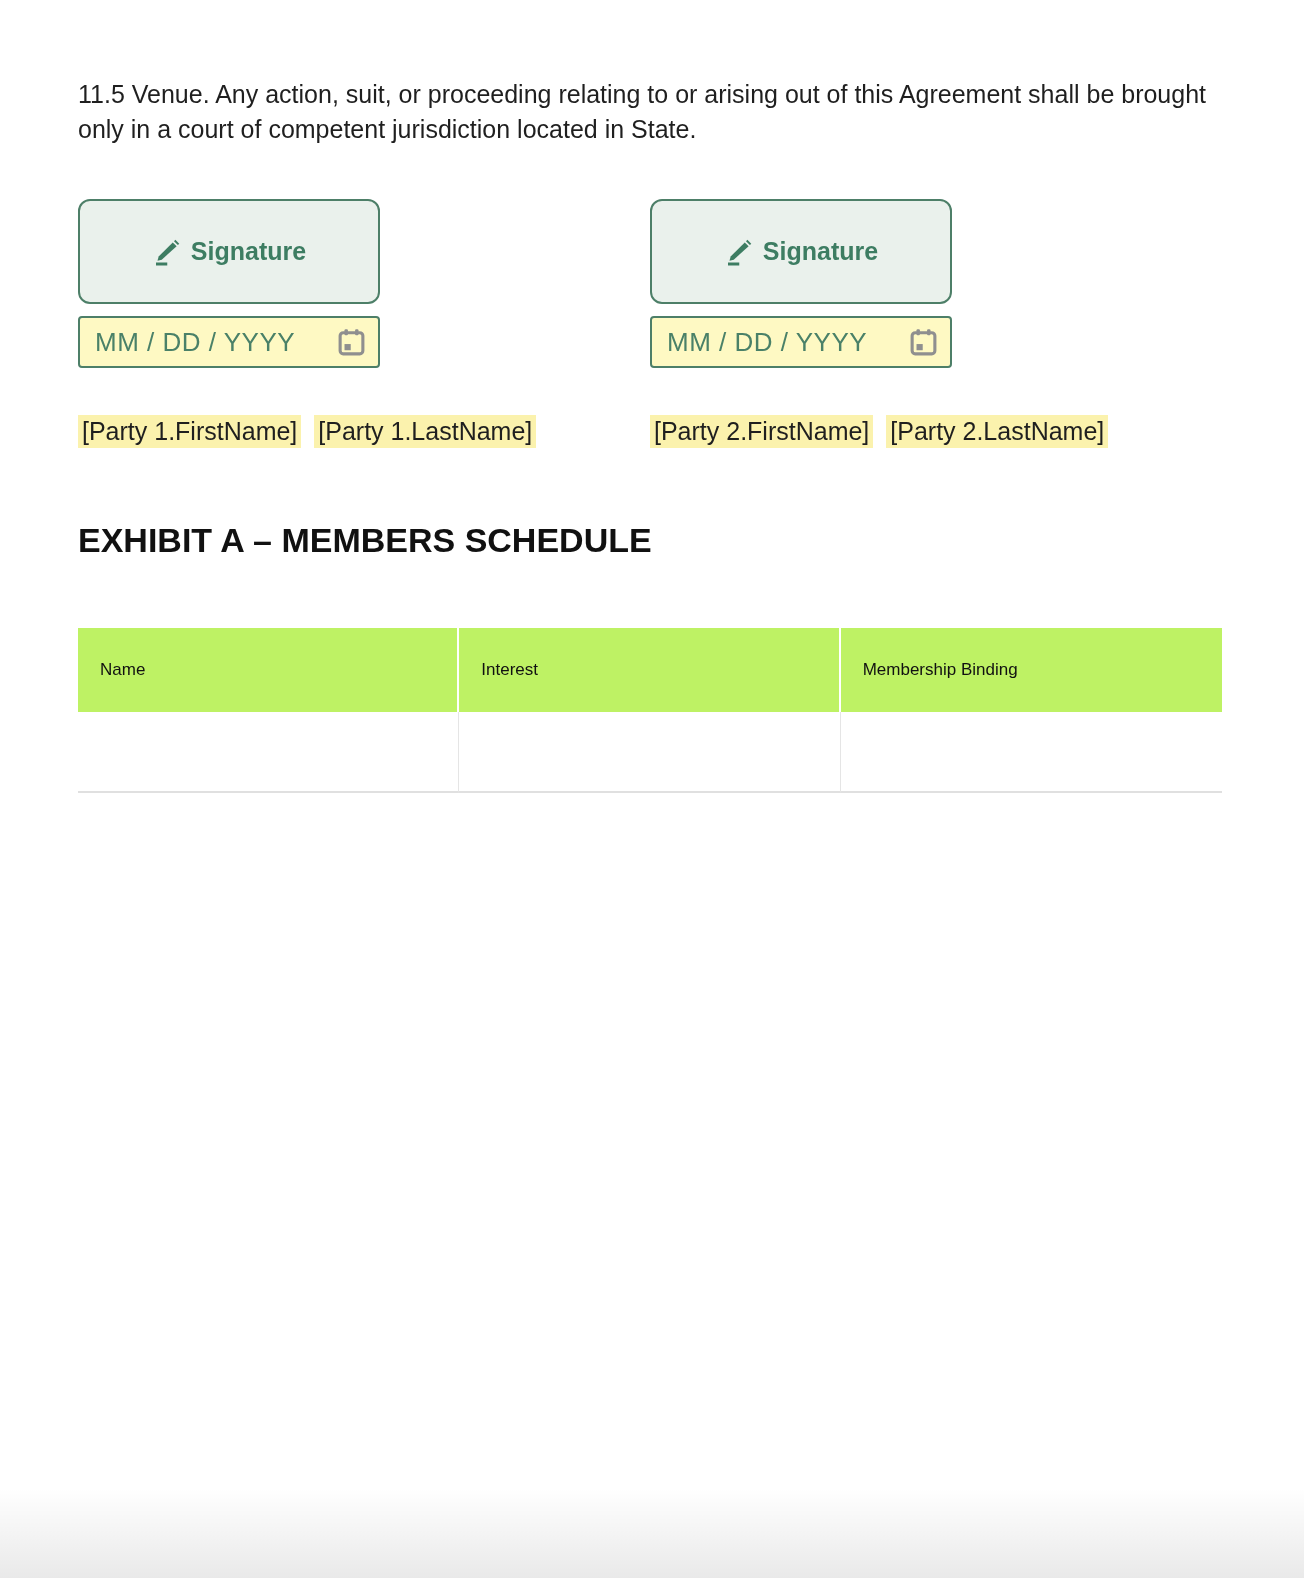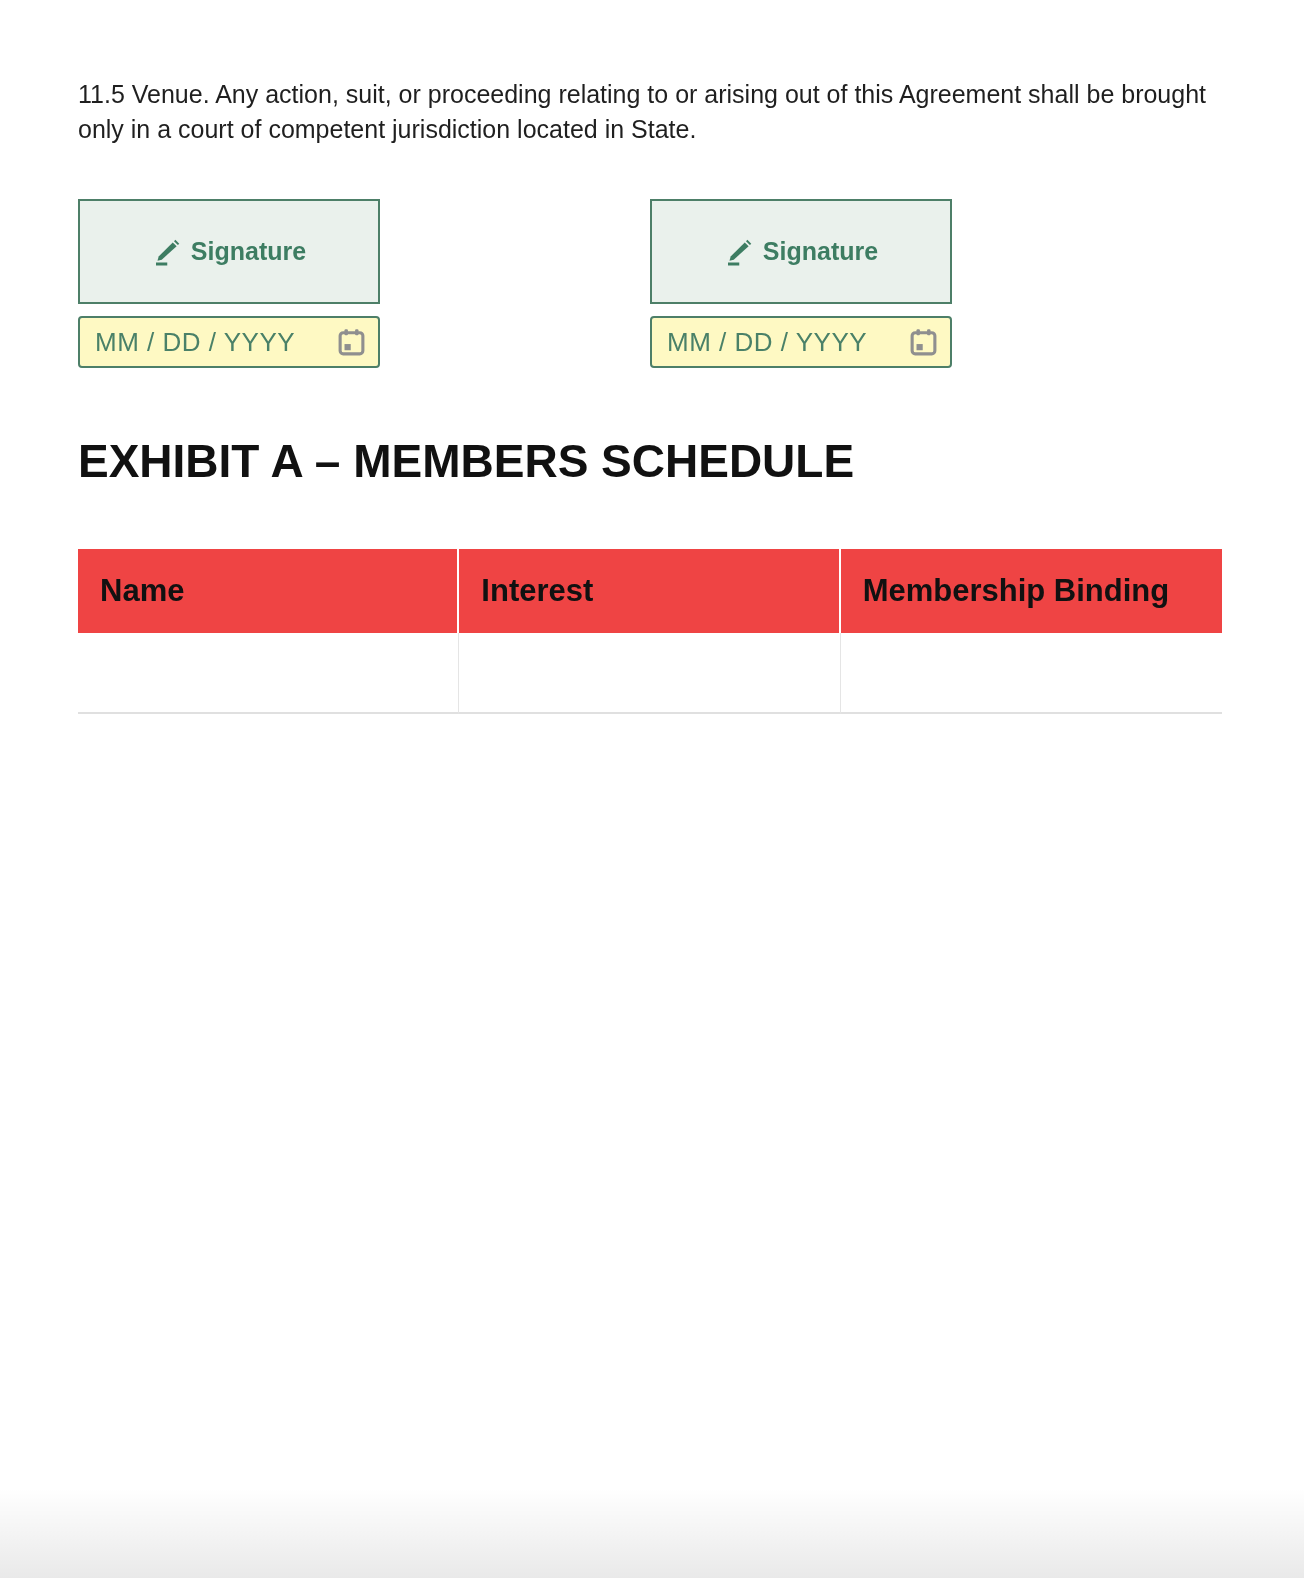--- a/index.html
+++ b/index.html
@@ -29,21 +29,21 @@
   
   .sig-row {
     display: flex;
     margin-top: 52px;
   }
   .sig-col { width: 592px; }
   .sig-box {
     width: 302px; height: 105px;
     background: #eaf1ec;
     border: 2px solid #4d7f68;
-    border-radius: 0;
+    border-radius: 12px;
     display: flex; align-items: center; justify-content: center;
     cursor: pointer;
   }
   .sig-inner {
     display: flex; align-items: center; gap: 9px;
     color: #3d7d62;
     font-weight: 700;
     font-size: 25px;
   }
   .date-field {
@@ -73,37 +73,37 @@
   .party-col { width: 592px; }
   .hl {
     background: #fbf2ad;
     padding: 2px 4px 3px 4px;
     color: #1f1f1f;
   }
   .hl + .hl { margin-left: 6px; }
   
   h1.exhibit-heading {
     margin: 68px 0 0 0;
-    font-size: 46px;
+    font-size: 34px;
     line-height: 50px;
     font-weight: 700;
     color: #111111;
   }
   
   table.members-table {
     margin-top: 63px;
     width: 100%;
     border-collapse: separate;
     border-spacing: 0;
     table-layout: fixed;
   }
   table.members-table th {
-    background: #ef4444;
-    font-size: 31px;
-    font-weight: 700;
+    background: #bef264;
+    font-size: 17px;
+    font-weight: 400;
     color: #111111;
     text-align: left;
     padding: 27px 22px 28px 22px;
     line-height: 29px;
     border-right: 2px solid #ffffff;
   }
   table.members-table th:last-child { border-right: none; }
   table.members-table td {
     height: 81px;
     background: #ffffff;
@@ -180,20 +180,30 @@
               <rect x="6.6" y="1.8" width="2.6" height="4.6" rx="0.8" fill="#8f8f8f"></rect>
               <rect x="14.8" y="1.8" width="2.6" height="4.6" rx="0.8" fill="#8f8f8f"></rect>
               <rect x="6.6" y="13.2" width="4.8" height="4.8" fill="#8f8f8f"></rect>
             </svg>
           </span>
         </div>
       </div>
 
     </div>
 
+    <div class="party-row">
+      <div class="party-col">
+        <span class="hl">[Party 1.FirstName]</span>
+        <span class="hl">[Party 1.LastName]</span>
+      </div>
+      <div class="party-col">
+        <span class="hl">[Party 2.FirstName]</span>
+        <span class="hl">[Party 2.LastName]</span>
+      </div>
+    </div>
 
     <h1 class="exhibit-heading">EXHIBIT A – MEMBERS SCHEDULE</h1>
 
     <table class="members-table">
       <thead>
         <tr>
           <th>Name</th>
           <th>Interest</th>
           <th>Membership Binding</th>
         </tr>

